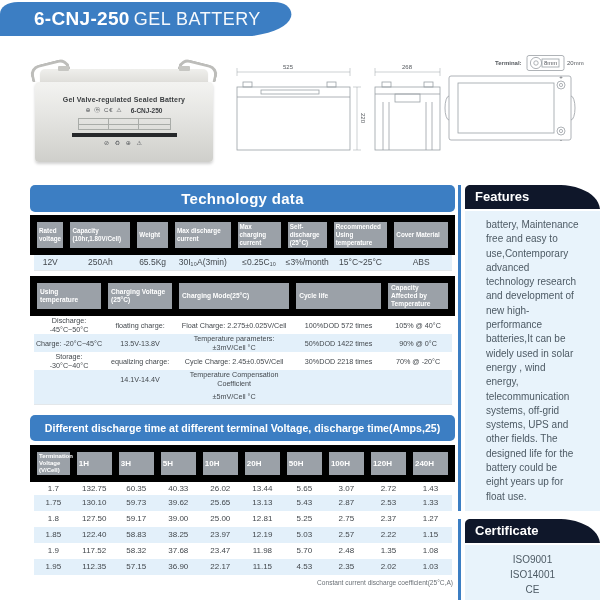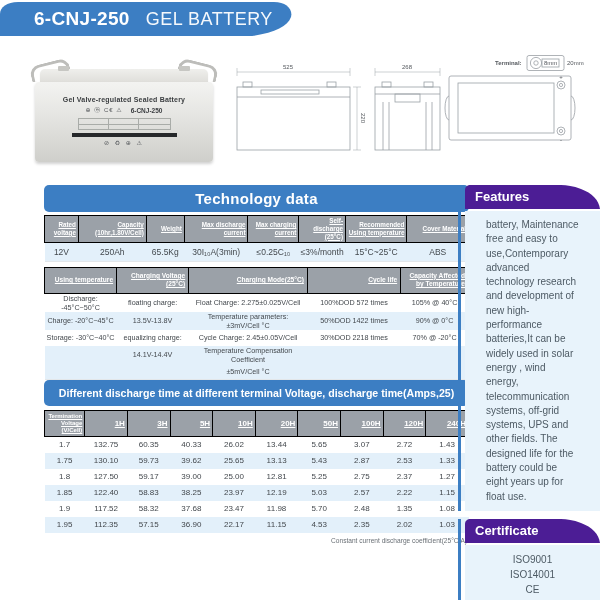--- a/index.html
+++ b/index.html
@@ -7,21 +7,21 @@
   body { font-family:"Liberation Sans", sans-serif; background:#fff; position:relative; overflow:hidden; color:#43484d; }
 
   
   .top-banner{
     position:absolute; left:0; top:2px; width:292px; height:34px;
     background:#3c7ec3; color:#fff; line-height:34px; padding-left:34px;
     clip-path: path("M 18 0 C 7 0 0 5 0 12 L 0 34 L 252 34 C 274 31 288 24 291 15 C 293 7 286 0 274 0 Z");
     white-space:nowrap;
   }
   .top-banner .model{ font-size:19px; font-weight:bold; letter-spacing:.3px; }
-  .top-banner .product{ font-size:18px; font-weight:400; margin-left:16px; letter-spacing:.5px; opacity:.95; }
+  .top-banner .product{ font-size:18px; font-weight:400; margin-left:4px; letter-spacing:.5px; opacity:.95; }
 
   
   .images-row{ position:absolute; left:22px; top:52px; width:578px; height:128px; }
 
   .battery-photo{ position:absolute; left:6px; top:10px; width:192px; height:104px; }
   .battery-photo .handle{ position:absolute; top:0; width:40px; height:16px;
     border:3px solid #bdbdba; border-bottom:none; border-radius:10px 10px 0 0; }
   .battery-photo .handle.left{ left:2px; transform:rotate(-14deg); }
   .battery-photo .handle.right{ right:2px; transform:rotate(14deg); }
   .battery-photo .lid{ position:absolute; top:7px; left:12px; right:12px; height:15px;
@@ -44,29 +44,29 @@
   .lbl-bar{ width:70%; height:4px; background:#26282a; margin:3px auto 0; }
   .lbl-foot{ font-size:6px; color:#5a5d60; letter-spacing:2px; margin-top:2px; }
 
   .drawings{ position:absolute; left:205px; top:0; width:370px; height:122px; }
   .drawings text{ fill:#55595e; font-size:6px; font-family:"Liberation Sans",sans-serif; }
   .drawings .ln{ stroke:#9aa0a5; stroke-width:.8; fill:none; }
   .drawings .fill{ fill:#fff; stroke:#9aa0a5; stroke-width:.8; }
   .drawings .dim{ stroke:#9aa0a5; stroke-width:.5; fill:none; }
 
   
-  .main-col{ position:absolute; left:44px; top:185px; width:425px; }
+  .main-col{ position:absolute; left:30px; top:185px; width:425px; }
   .sidebar{ position:absolute; left:458px; top:185px; width:142px; }
 
   .blue-banner{ background:#3c7ec3; color:#fff; text-align:center; border-radius:5px; }
   .banner-tech{ height:27px; line-height:27px; font-size:15px; font-weight:bold; letter-spacing:.3px; }
-  .banner-disch{ height:26px; line-height:26px; font-size:10.6px; font-weight:bold; }
+  .banner-disch{ height:26px; line-height:26px; font-size:10.6px; font-weight:bold; margin-top:10px; }
 
   table{ width:100%; border-collapse:collapse; table-layout:fixed; }
-  th{ background:#9ba1a8; color:#fff; font-weight:bold; border:1px solid #000000; text-align:right; vertical-align:middle;text-decoration:underline; }
+  th{ background:#9ba1a8; color:#fff; font-weight:bold; border:7px solid #000000; text-align:left; vertical-align:middle; }
   td{ text-align:center; vertical-align:middle; color:#43484d; }
 
   .spec-table{ margin-top:3px; border-bottom:1px solid #e3e7ea; }
   .spec-table th{ font-size:6.3px; height:26px; padding:1px 2px; line-height:1.25; }
   .spec-table td{ font-size:8.5px; height:19px; background:#e3f0fa; }
   .spec-table th:nth-child(1){width:8%} .spec-table th:nth-child(2){width:16%}
   .spec-table th:nth-child(3){width:9%} .spec-table th:nth-child(4){width:15%}
   .spec-table th:nth-child(5){width:12%} .spec-table th:nth-child(6){width:11%}
   .spec-table th:nth-child(7){width:14.5%} .spec-table th:nth-child(8){width:14.5%}
 
@@ -83,21 +83,21 @@
   .disch-table th{ font-size:8px; height:26px; padding:1px 2px; line-height:1.2; }
   .disch-table th:nth-child(1){ font-size:6px; width:9.5%; }
   .disch-table td{ font-size:8px; height:16px;text-align:center; }
   .disch-table tbody tr:nth-child(even){ background:#e3f0fa; }
 
   .table-note{ margin-top:4px; font-size:6.6px; color:#6a7076; text-align:right; padding-right:2px; }
 
   
   .side-section{ border-left:3px solid #3c7ec3; padding-left:4px; }
   .side-section + .side-section{ margin-top:8px; }
-  .side-banner{ width:135px; height:24px; background:#4c1d95; color:#fff;
+  .side-banner{ width:135px; height:24px; background:#0f172a; color:#fff;
     font-size:13px; font-weight:bold; line-height:23px; padding-left:10px;
     clip-path: path("M 6 0 C 2 0 0 2 0 5 L 0 24 L 135 24 C 134 15 127 8 116 4 C 108 1 102 0 96 0 Z"); }
   .side-box{ margin-top:2px; background:#e8f3fb; width:135px; padding:7px 21px; }
   .features-box{ min-height:188px; font-size:10px; line-height:14.3px; color:#4d5a64; text-align:left; }
   .cert-box{ min-height:128px; font-size:10px; line-height:15px; color:#4d5a64; text-align:center; }
 </style>
 </head>
 <body>
 
 <div class="page">

